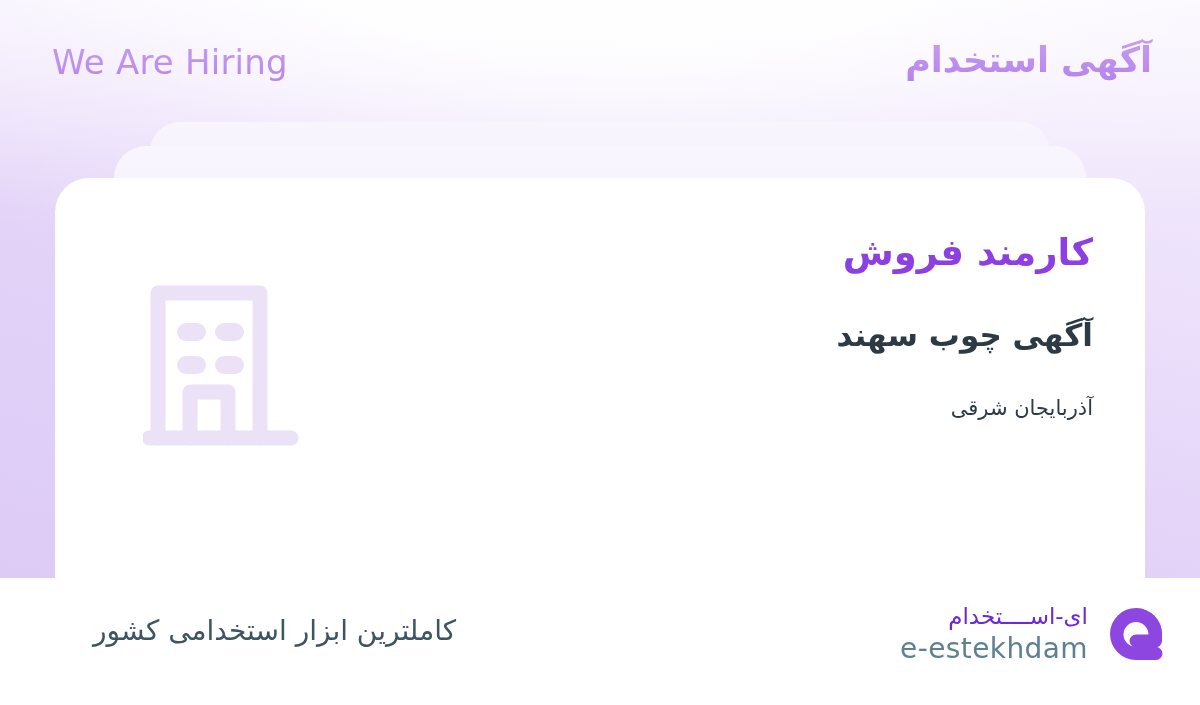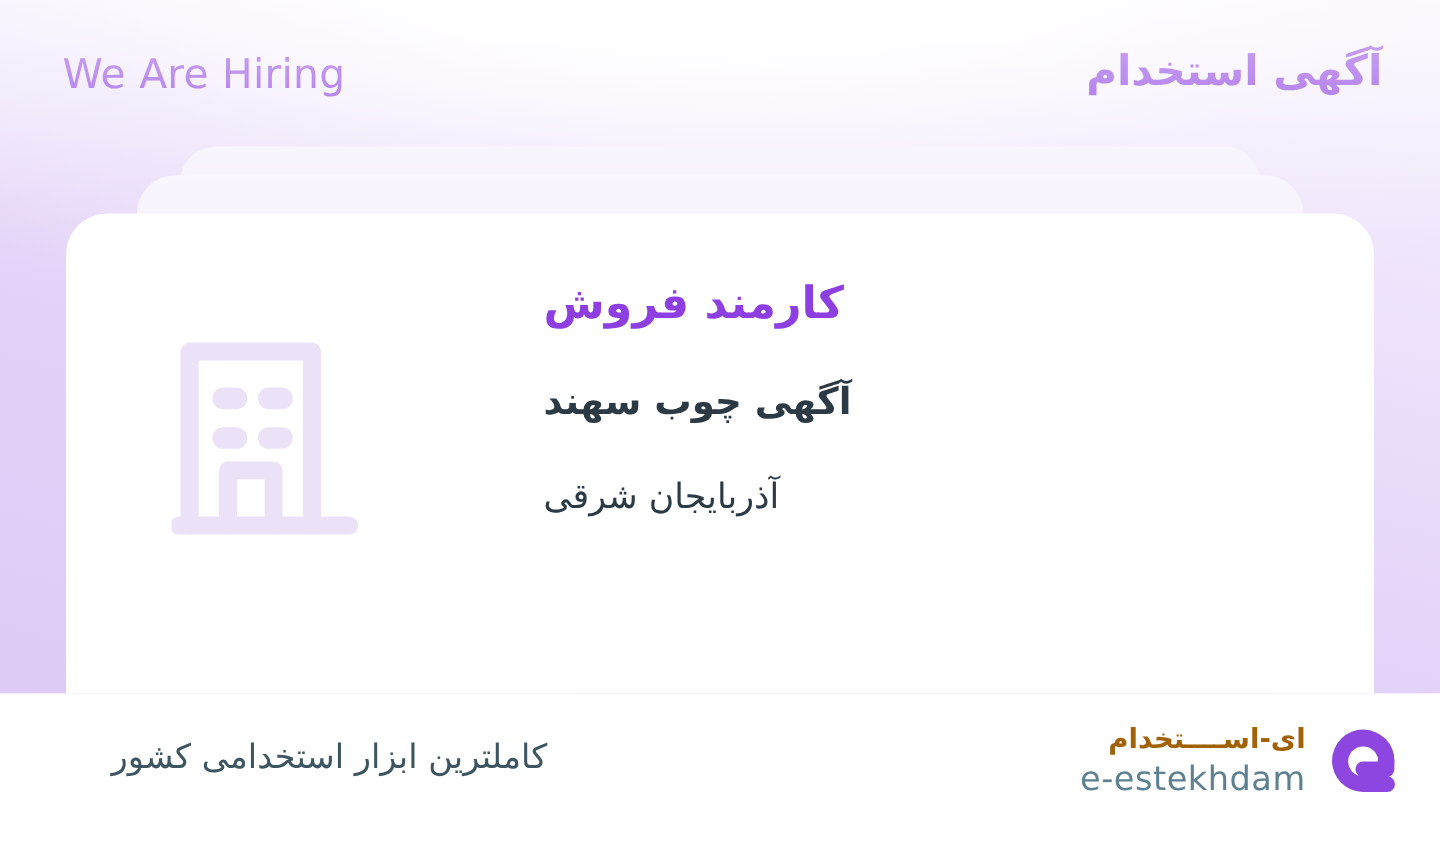--- a/index.html
+++ b/index.html
@@ -99,39 +99,39 @@
     border-radius: 34px 34px 0 0;
     background: #ffffff;
   }
 
   
   .job-text {
     position: absolute;
     right: 52px;
     top: 50px;
     width: 640px;
-    text-align: left;
+    text-align: right;
     direction: rtl;
   }
   .job-title {
     font-size: 37px;
     font-weight: 700;
     line-height: 1.35;
     color: #8d3fe2;
     margin: 0;
   }
   .company-name {
     font-size: 31px;
     font-weight: 700;
     line-height: 1.35;
     color: #2b3a44;
     margin: 37px 0 0 0;
   }
   .job-location {
-    font-size: 29px;
+    font-size: 21px;
     font-weight: 400;
     line-height: 1.35;
     color: #2b3a44;
     margin: 37px 0 0 0;
   }
 
   .building-icon {
     position: absolute;
     left: 88px;
     top: 102px;
@@ -169,22 +169,22 @@
     direction: ltr;
   }
   .brand-wordmark {
     display: flex;
     flex-direction: column;
     align-items: flex-end;
     line-height: 1;
   }
   .brand-fa {
     font-size: 23px;
-    font-weight: 700;
-    color: #a16207;
+    font-weight: 400;
+    color: #6d28d9;
     direction: rtl;
     white-space: nowrap;
     letter-spacing: 0.5px;
   }
   .brand-en {
     font-size: 28px;
     font-weight: 400;
     color: #5d8190;
     direction: ltr;
     white-space: nowrap;

